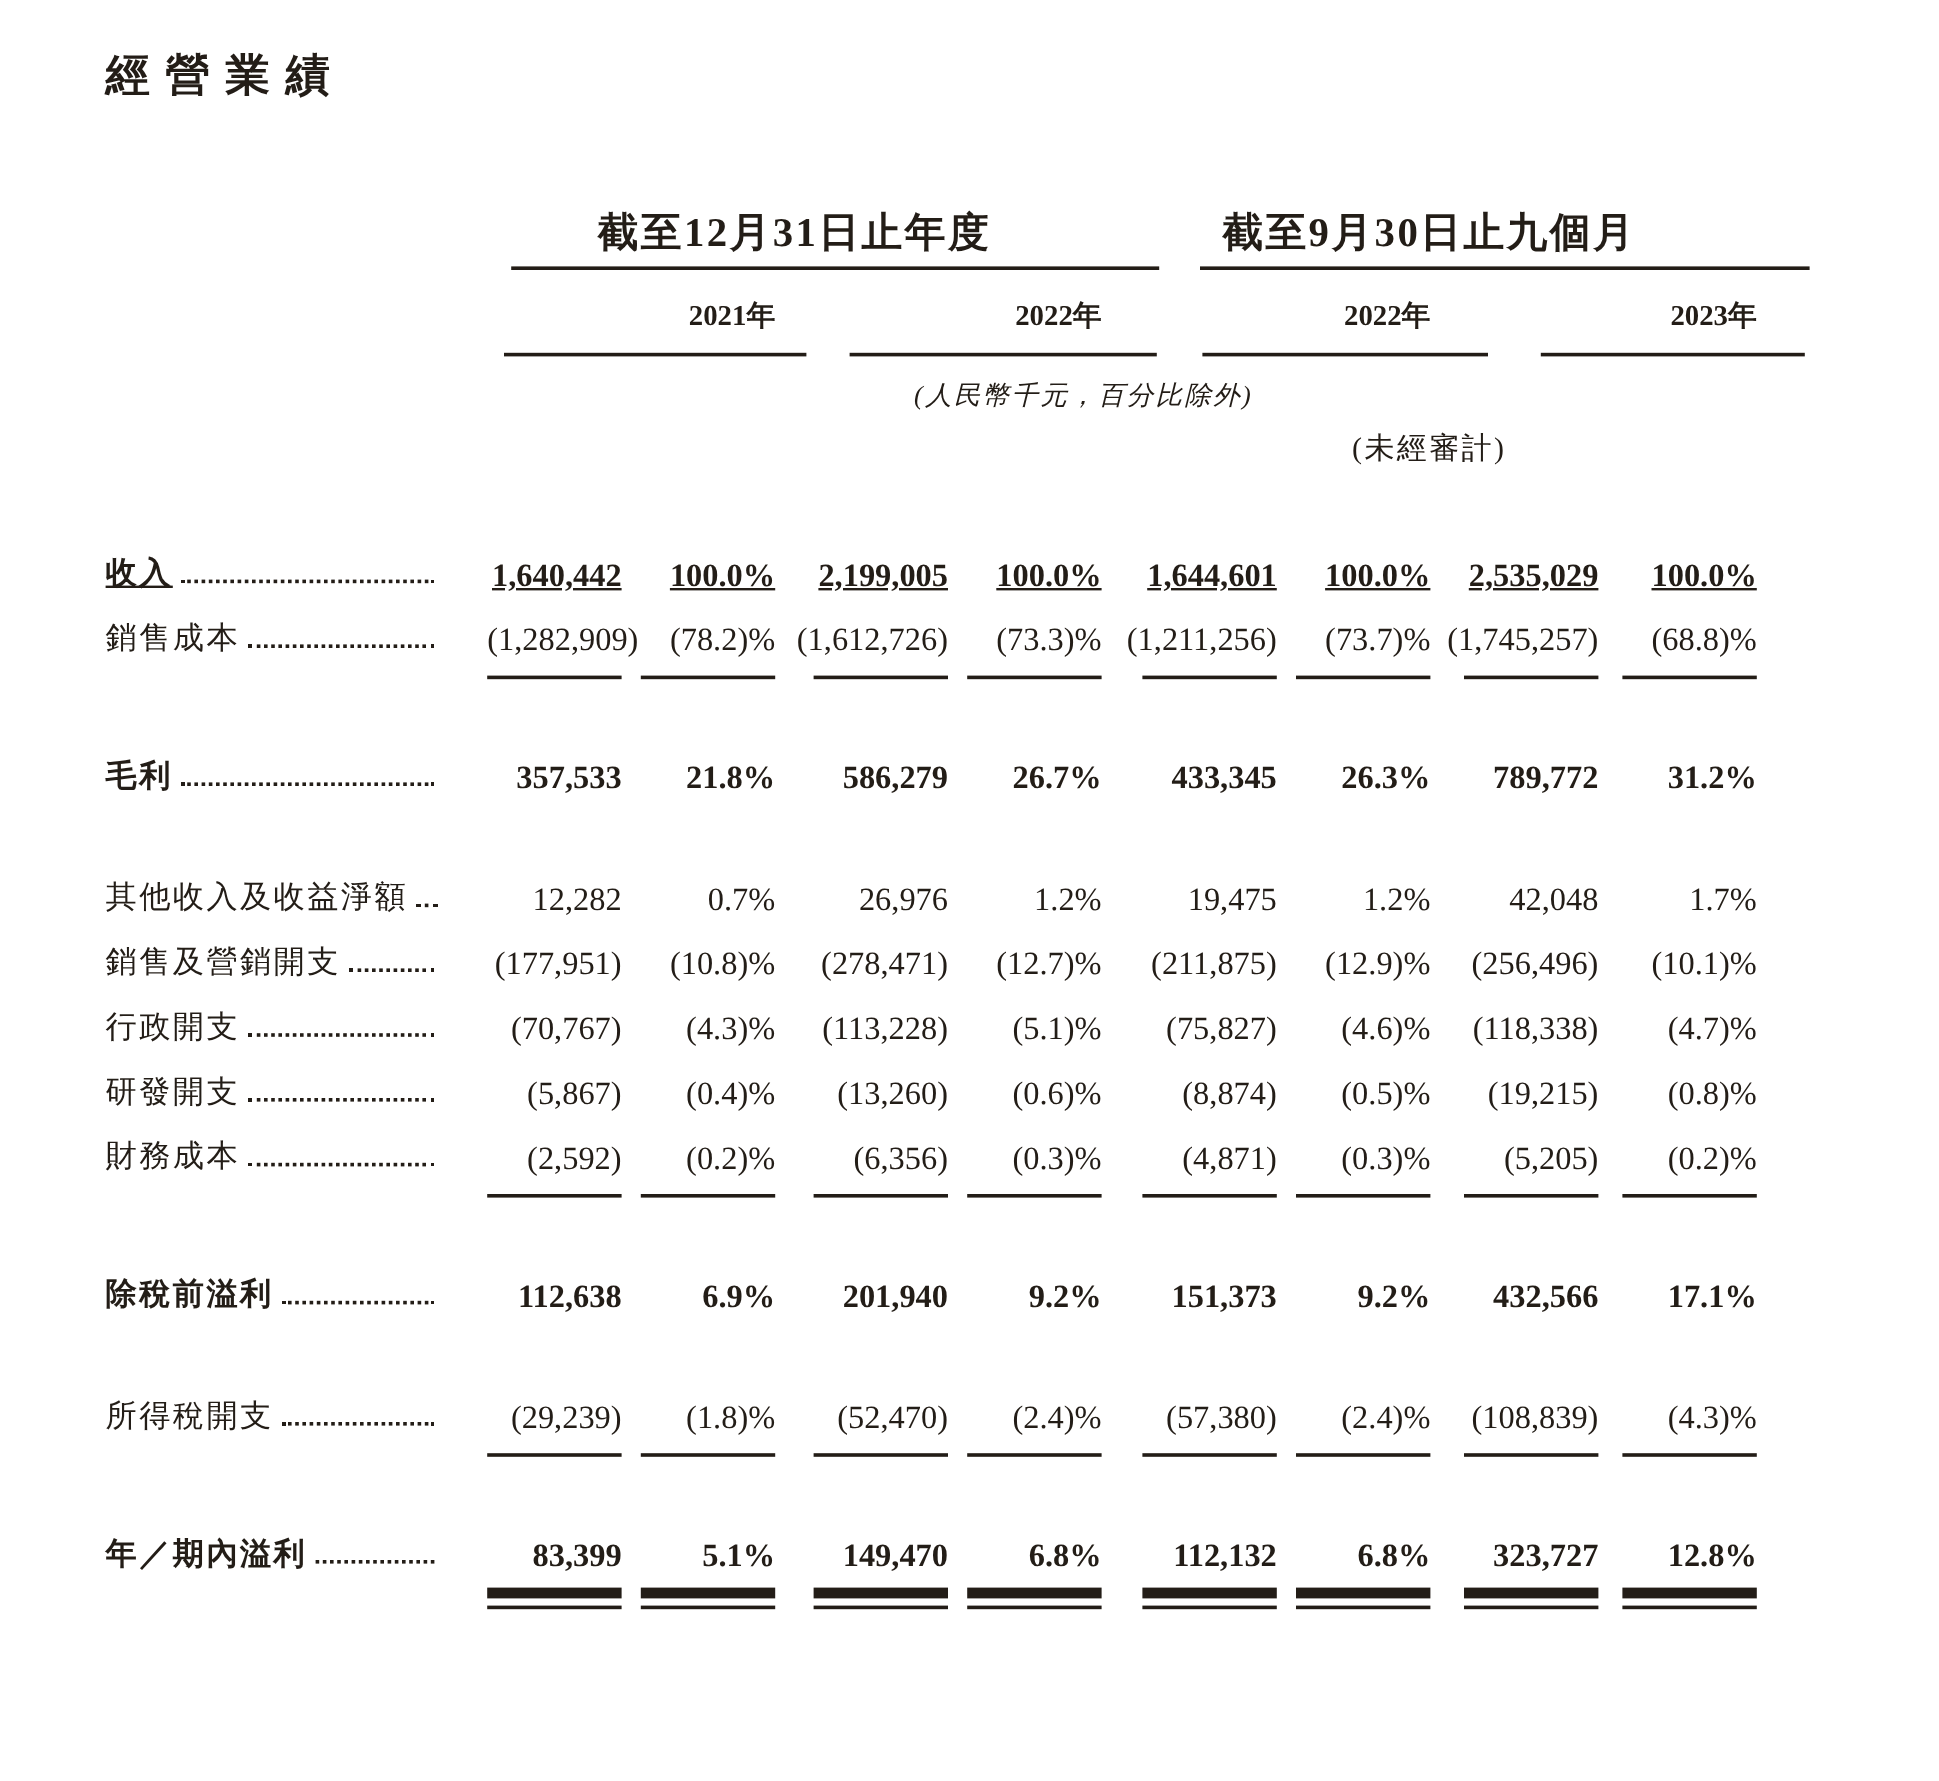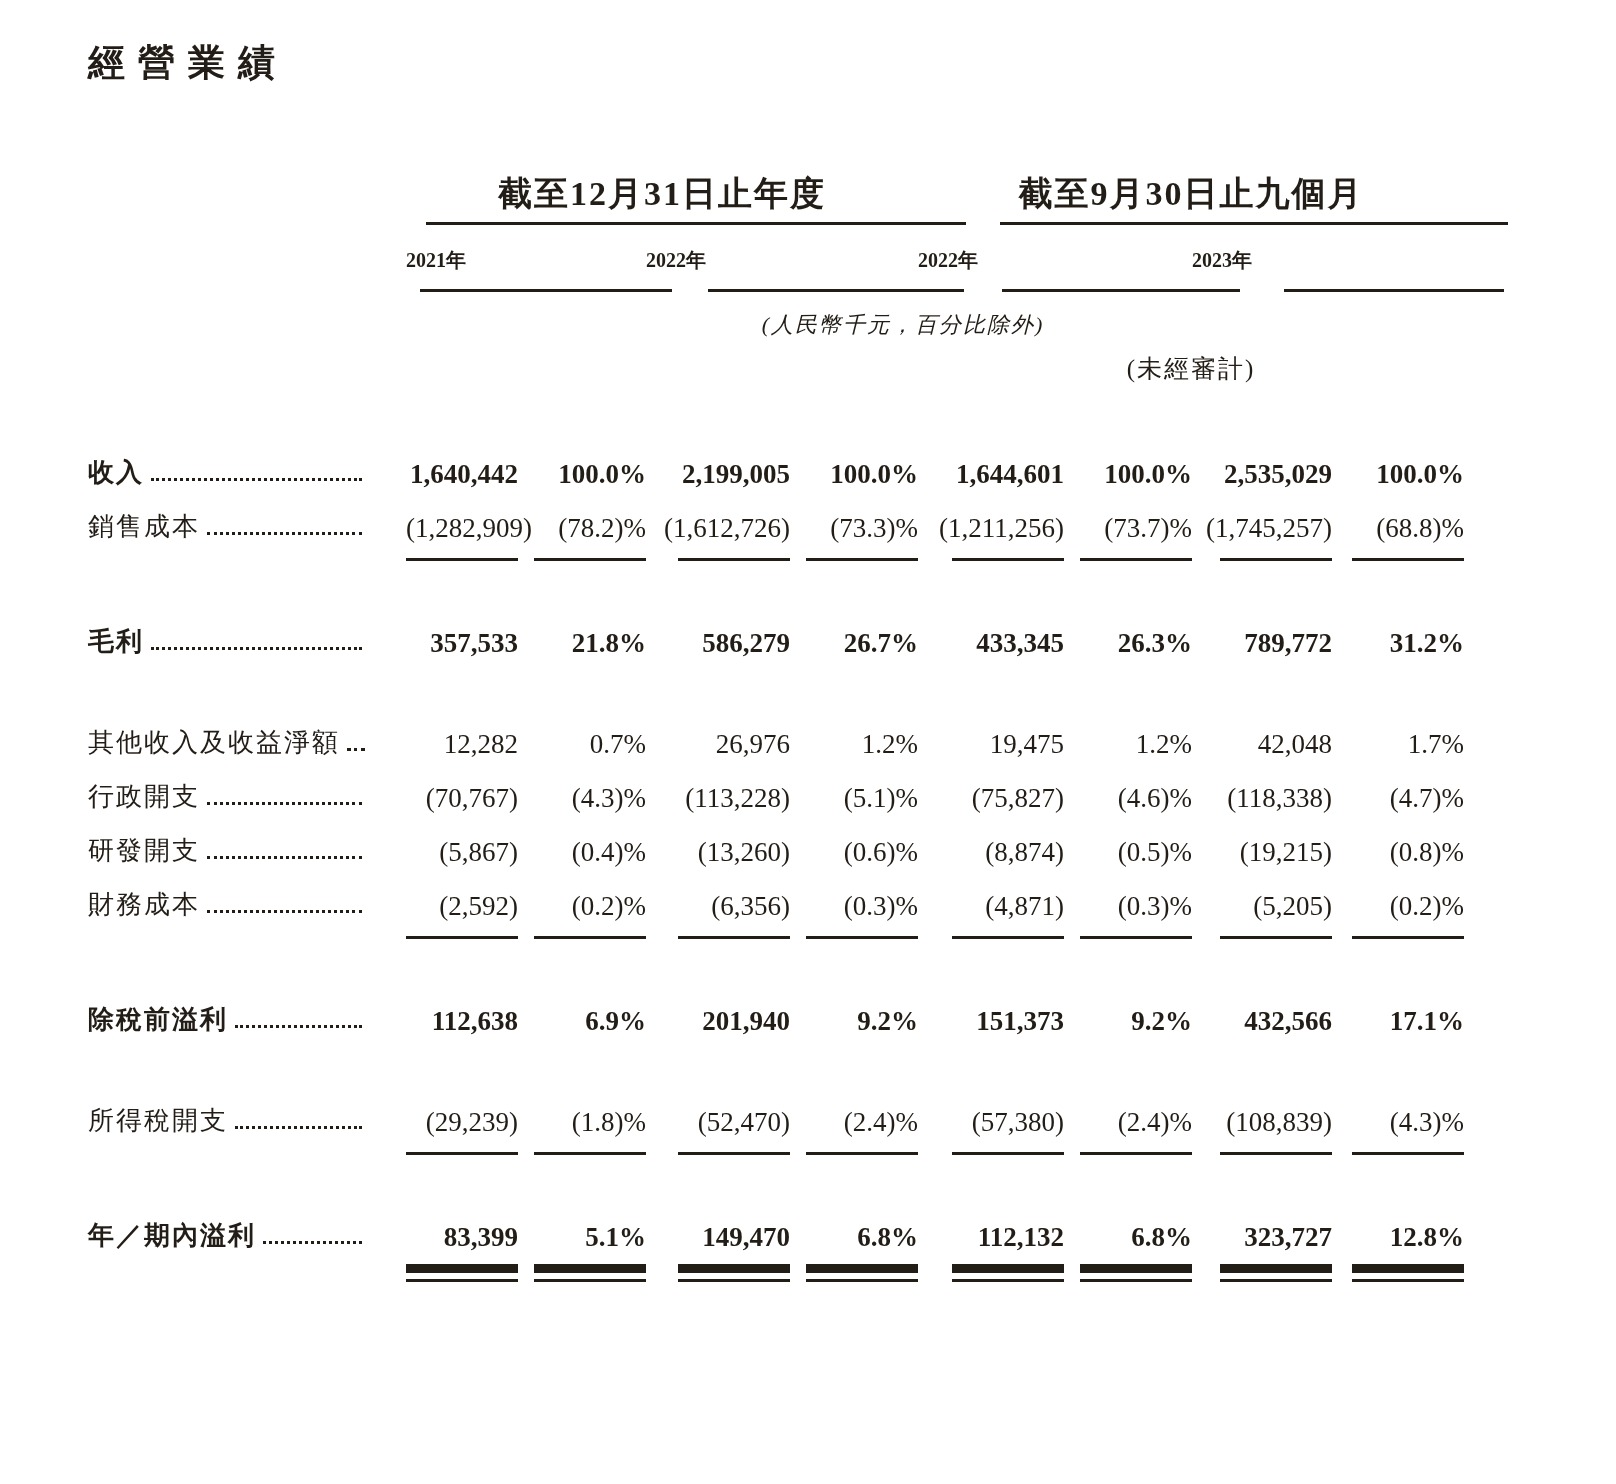--- a/index.html
+++ b/index.html
@@ -58,22 +58,22 @@
   th.group::after {
     content: "";
     position: absolute;
     bottom: 0;
     border-bottom: 3px solid #231d17;
   }
   th.g1::after { left: 20px; right: -48px; }
   th.g2::after { left: 82px; right: -44px; }
 
   th.year {
-    font-size: 20px;
-    text-align: left;
+    font-size: 24px;
+    text-align: right;
     position: relative;
     padding: 22px 0 18px 0;
   }
   th.year::after {
     content: "";
     position: absolute;
     bottom: 0;
     border-bottom: 3px solid #231d17;
   }
   th.y1::after { left: 14px;  right: -26px; }
@@ -135,21 +135,21 @@
     position: absolute;
     right: 0;
     bottom: 5px;
     width: 112px;
     height: 6px;
     border-top: 9px solid #231d17;
     border-bottom: 3px solid #231d17;
   }
 
   tr.gap-md td { padding-top: 56px; }
-  tr.gap-lg td { padding-top: 66px; }
+  tr.gap-lg td { padding-top: 66px; text-decoration: underline; }
   tr.gap-xl td { padding-top: 84px; }
 </style>
 </head>
 <body style="color: rgb(35, 29, 23); background: rgb(255, 255, 255);">
 
 <div class="page">
   <h1 class="title">經營業績</h1>
 
   <table class="fin">
     <colgroup>
@@ -247,20 +247,36 @@
     <td class="num">26,976</td>
     <td class="num">1.2%</td>
     <td class="num">19,475</td>
     <td class="num">1.2%</td>
     <td class="num">42,048</td>
     <td class="num">1.7%</td>
   </tr>
         <tr>
     <td class="lbl">
       <div class="lw">
+        <span class="ltext">銷售及營銷開支</span>
+        <span class="dots"></span>
+      </div>
+    </td>
+    <td class="num">(177,951)</td>
+    <td class="num">(10.8)%</td>
+    <td class="num">(278,471)</td>
+    <td class="num">(12.7)%</td>
+    <td class="num">(211,875)</td>
+    <td class="num">(12.9)%</td>
+    <td class="num">(256,496)</td>
+    <td class="num">(10.1)%</td>
+  </tr>
+        <tr>
+    <td class="lbl">
+      <div class="lw">
         <span class="ltext">行政開支</span>
         <span class="dots"></span>
       </div>
     </td>
     <td class="num">(70,767)</td>
     <td class="num">(4.3)%</td>
     <td class="num">(113,228)</td>
     <td class="num">(5.1)%</td>
     <td class="num">(75,827)</td>
     <td class="num">(4.6)%</td>

